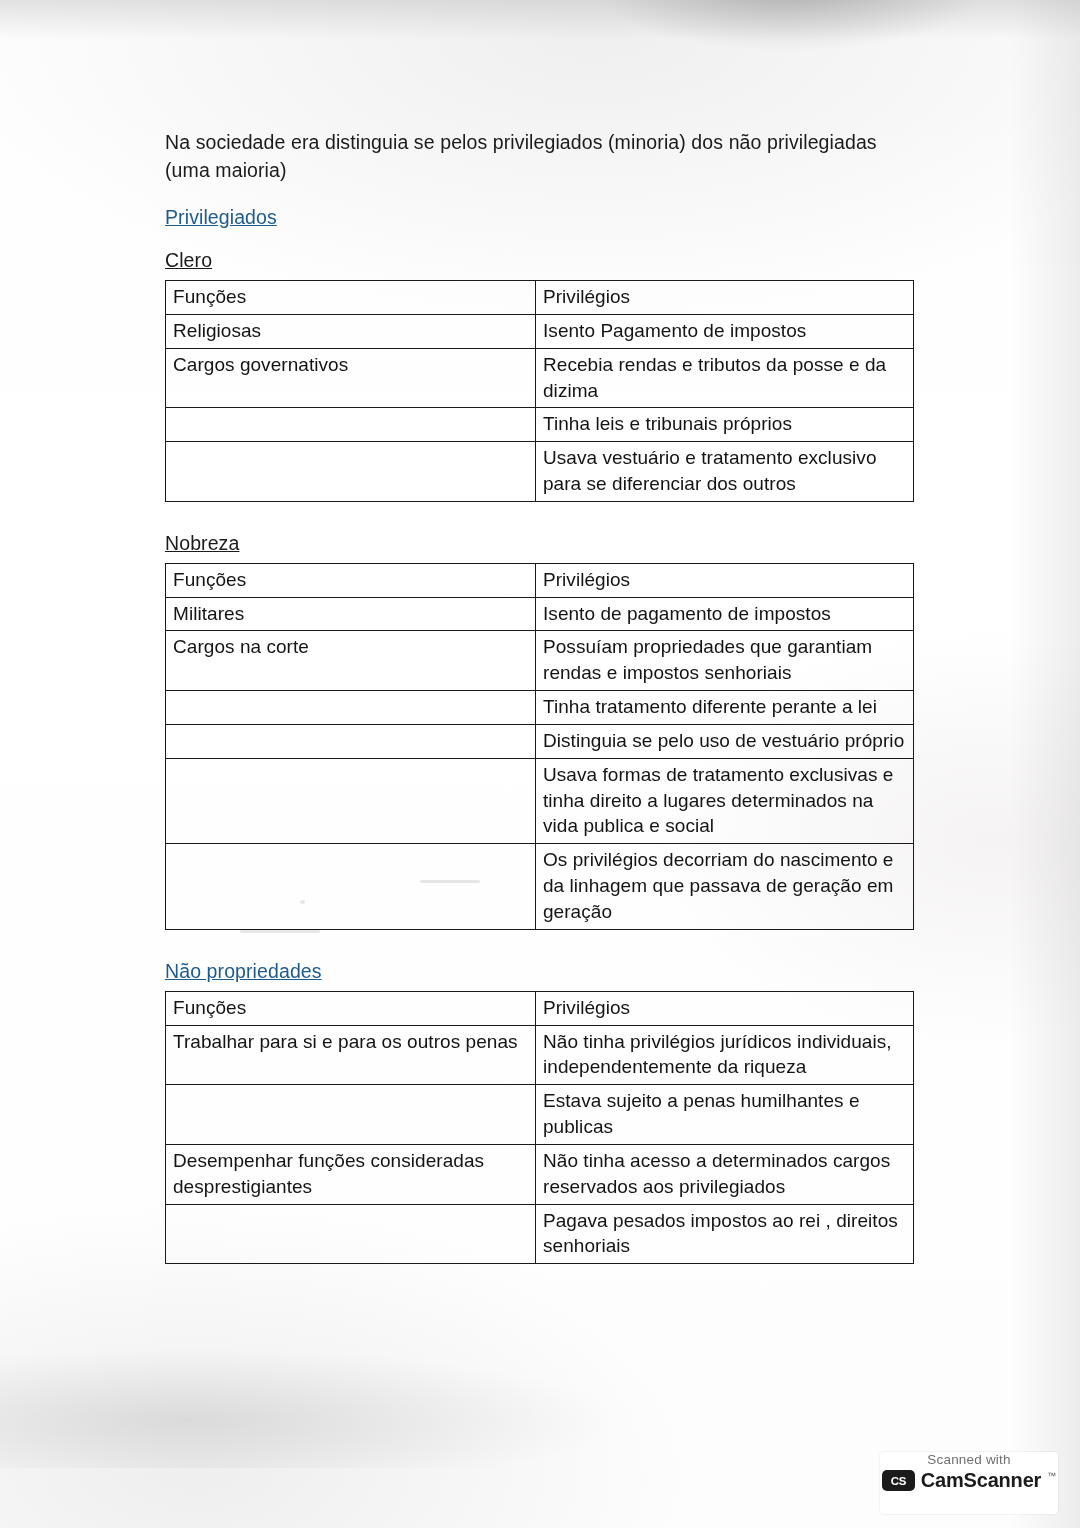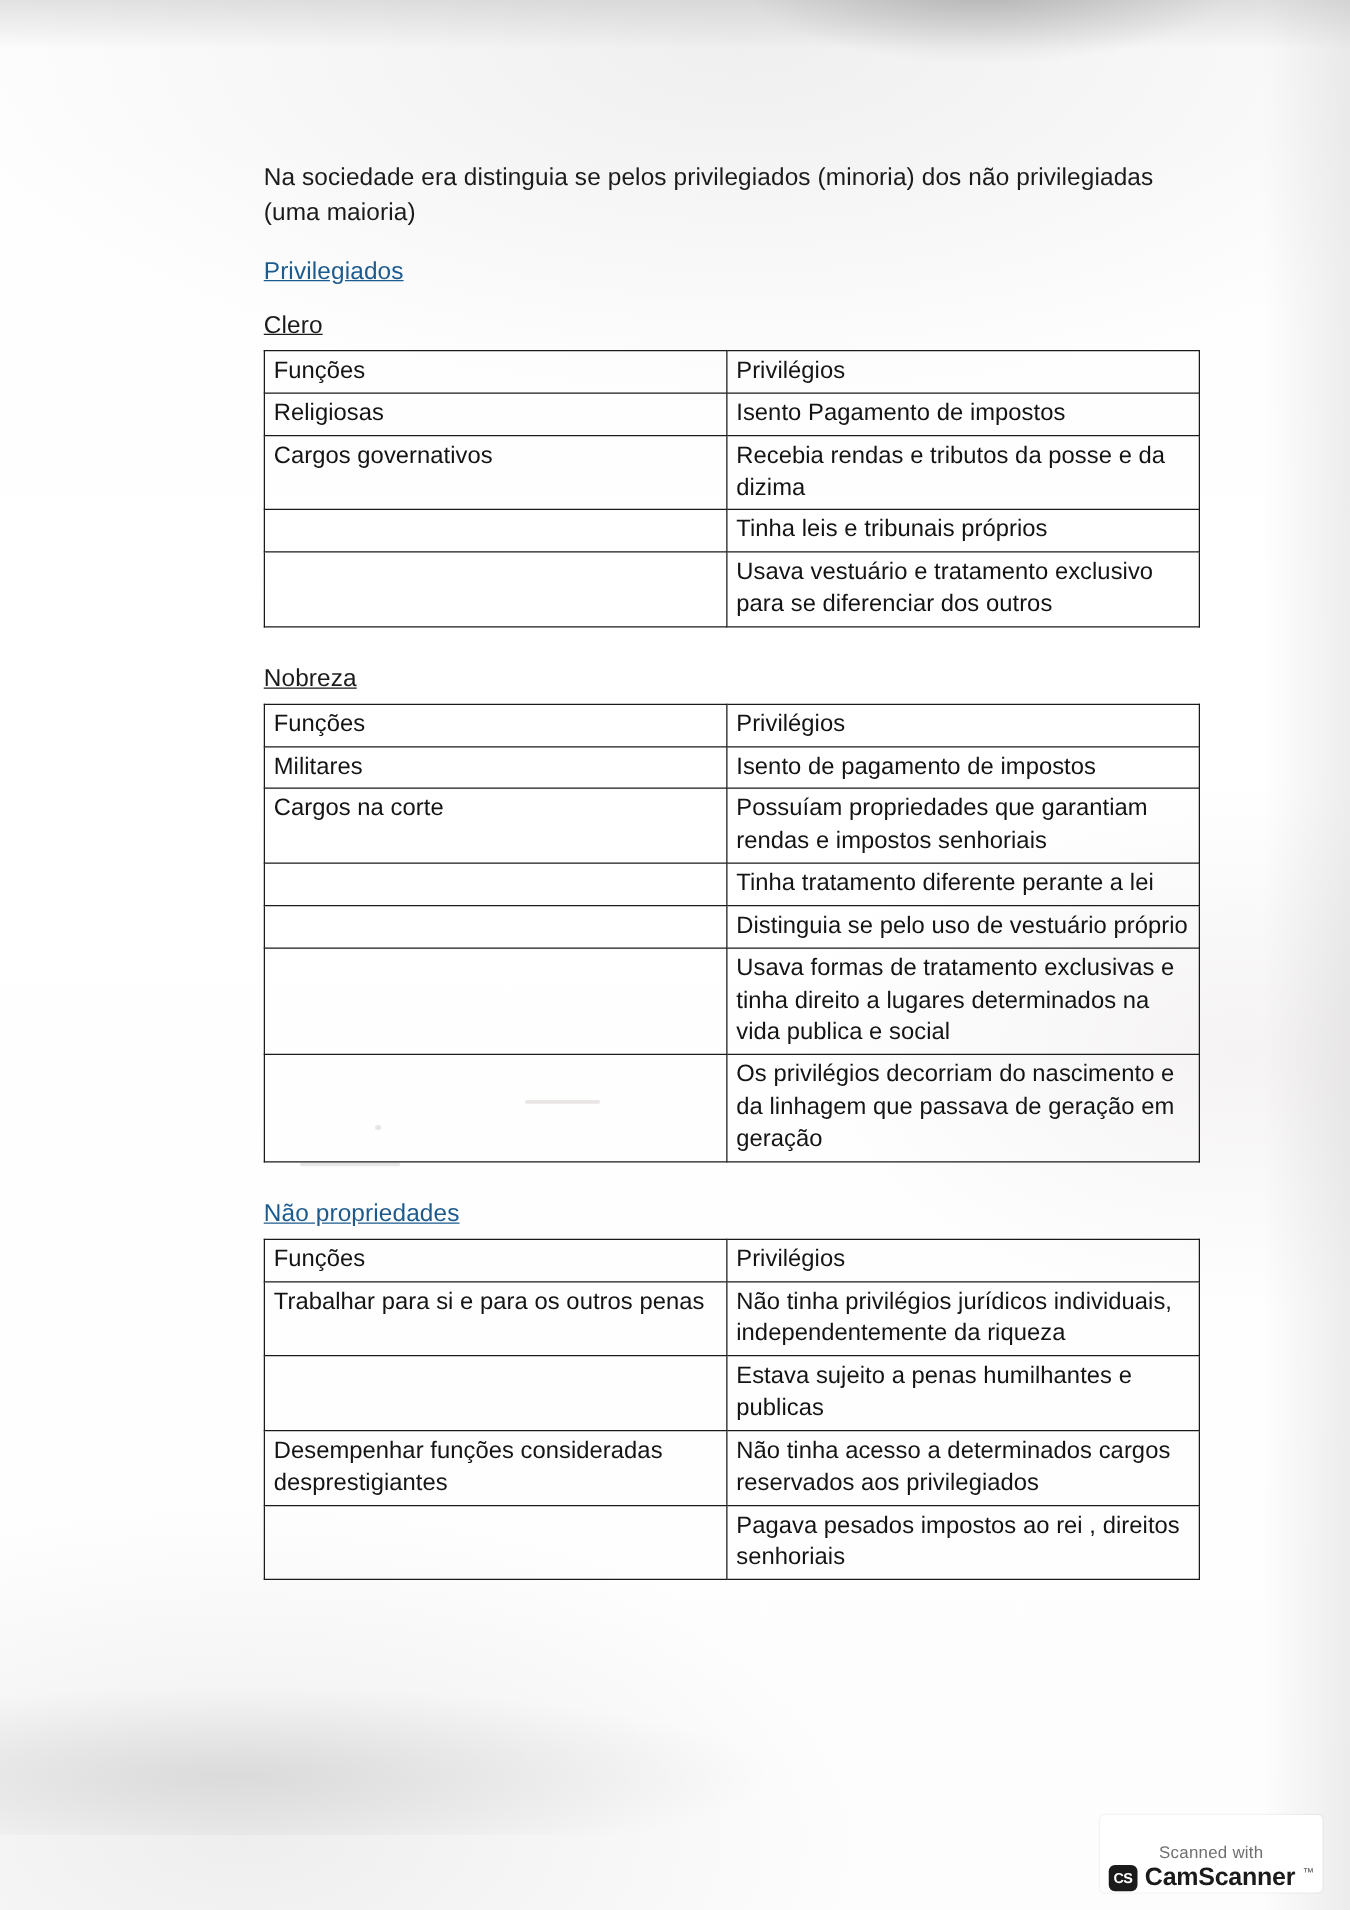--- a/index.html
+++ b/index.html
@@ -50,21 +50,20 @@
     width: 70px; height: 1528px;
     background: linear-gradient(270deg, rgba(130,130,130,0.14) 0%, rgba(255,255,255,0) 100%);
     pointer-events: none;
   }
 
   .content {
     position: absolute;
     left: 165px;
     top: 108px;
     width: 752px;
-    margin-left: 46px;
   }
 
   .intro {
     font-size: 19.5px;
     line-height: 1.45;
     color: #1b1b1b;
     margin-bottom: 22px;
     letter-spacing: 0.1px;
   }
   .heading {
@@ -112,35 +111,35 @@
     right: 22px;
     bottom: 14px;
     width: 178px;
     height: 62px;
     background: #ffffff;
     border-radius: 4px;
     box-shadow: 0 0 0 1px rgba(0,0,0,0.04);
     display: flex;
     flex-direction: column;
     align-items: center;
-    justify-content: flex-end;
+    justify-content: flex-start;
     gap: 2px;
   }
   .watermark .scanned {
     font-size: 13.5px;
     color: #6f6f6f;
     letter-spacing: 0.2px;
   }
   .watermark .brand {
     display: flex;
     align-items: center;
     gap: 6px;
   }
   .watermark .cs-badge {
-    width: 23px; height: 21px;
+    width: 33px; height: 21px;
     background: #1b1b1b;
     border-radius: 5px;
     color: #ffffff;
     font-size: 11.5px;
     font-weight: bold;
     display: flex;
     align-items: center;
     justify-content: center;
     letter-spacing: -0.5px;
   }

